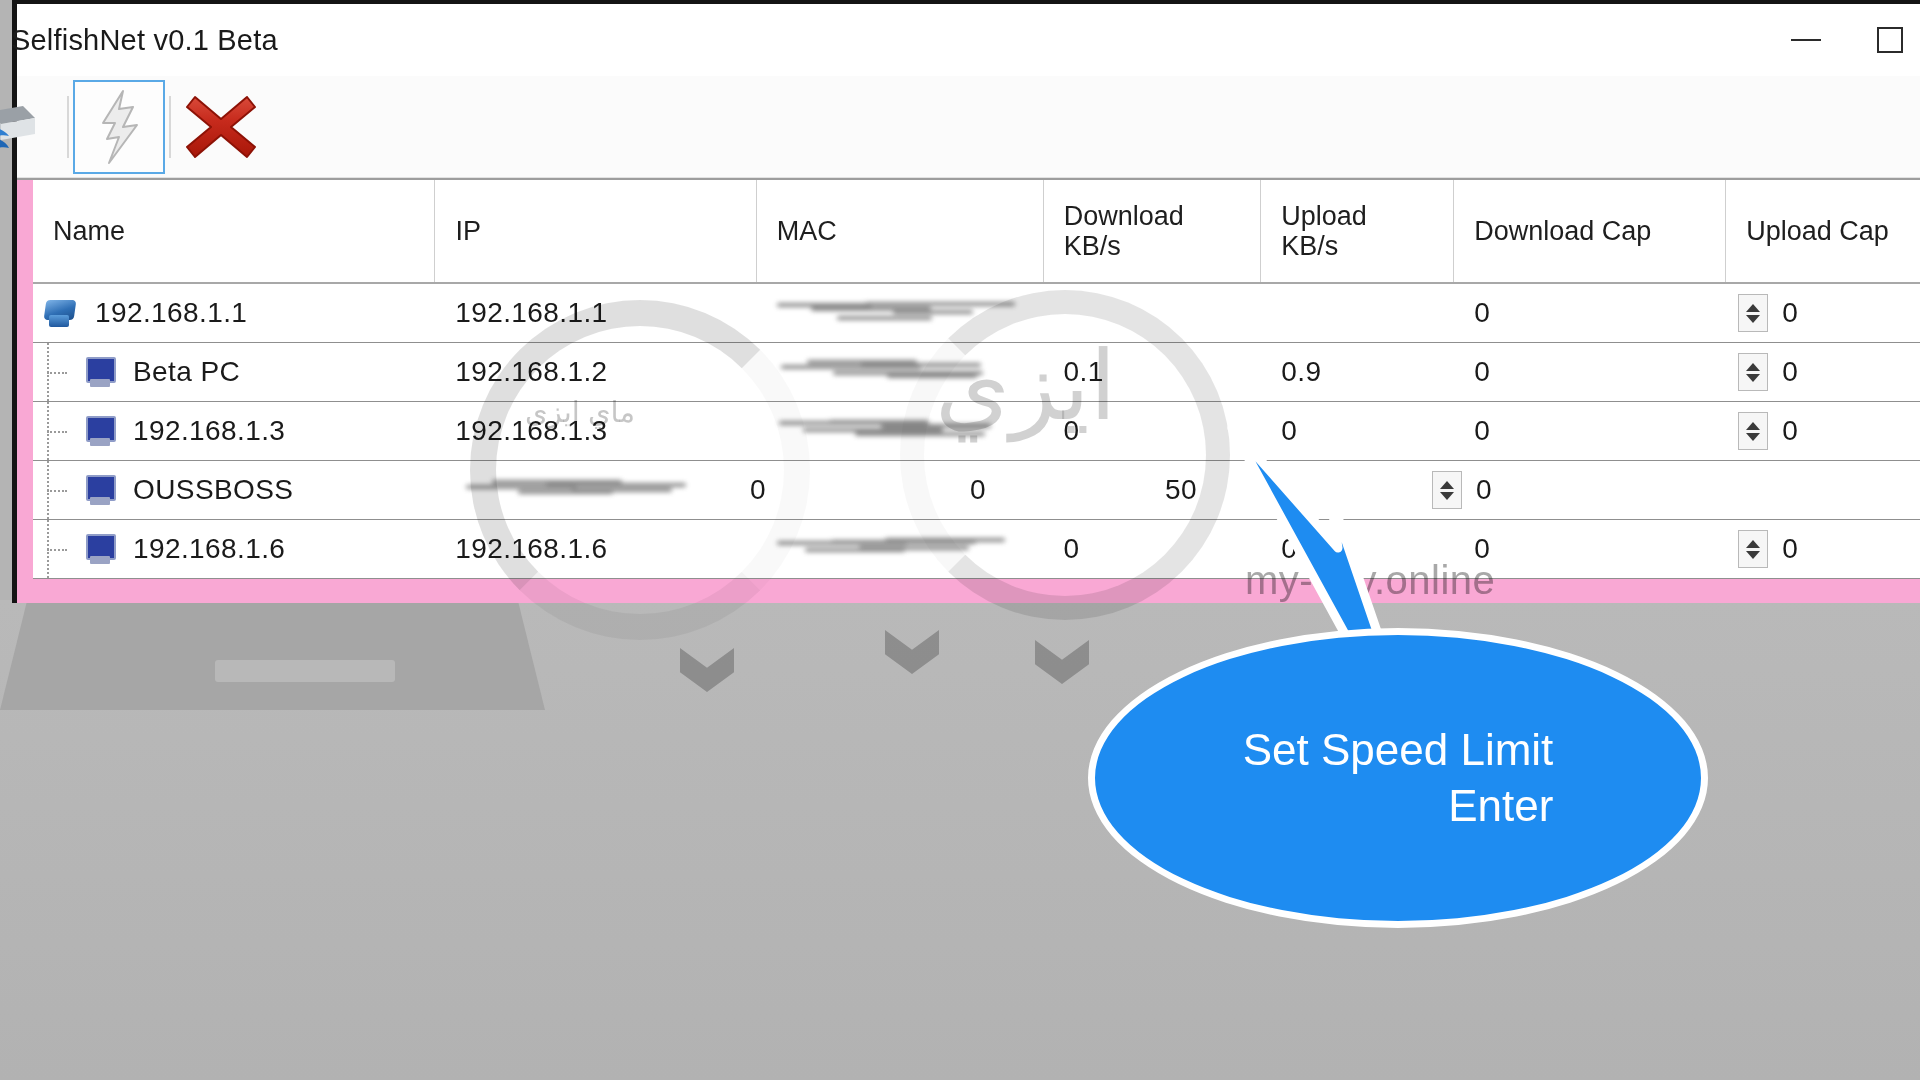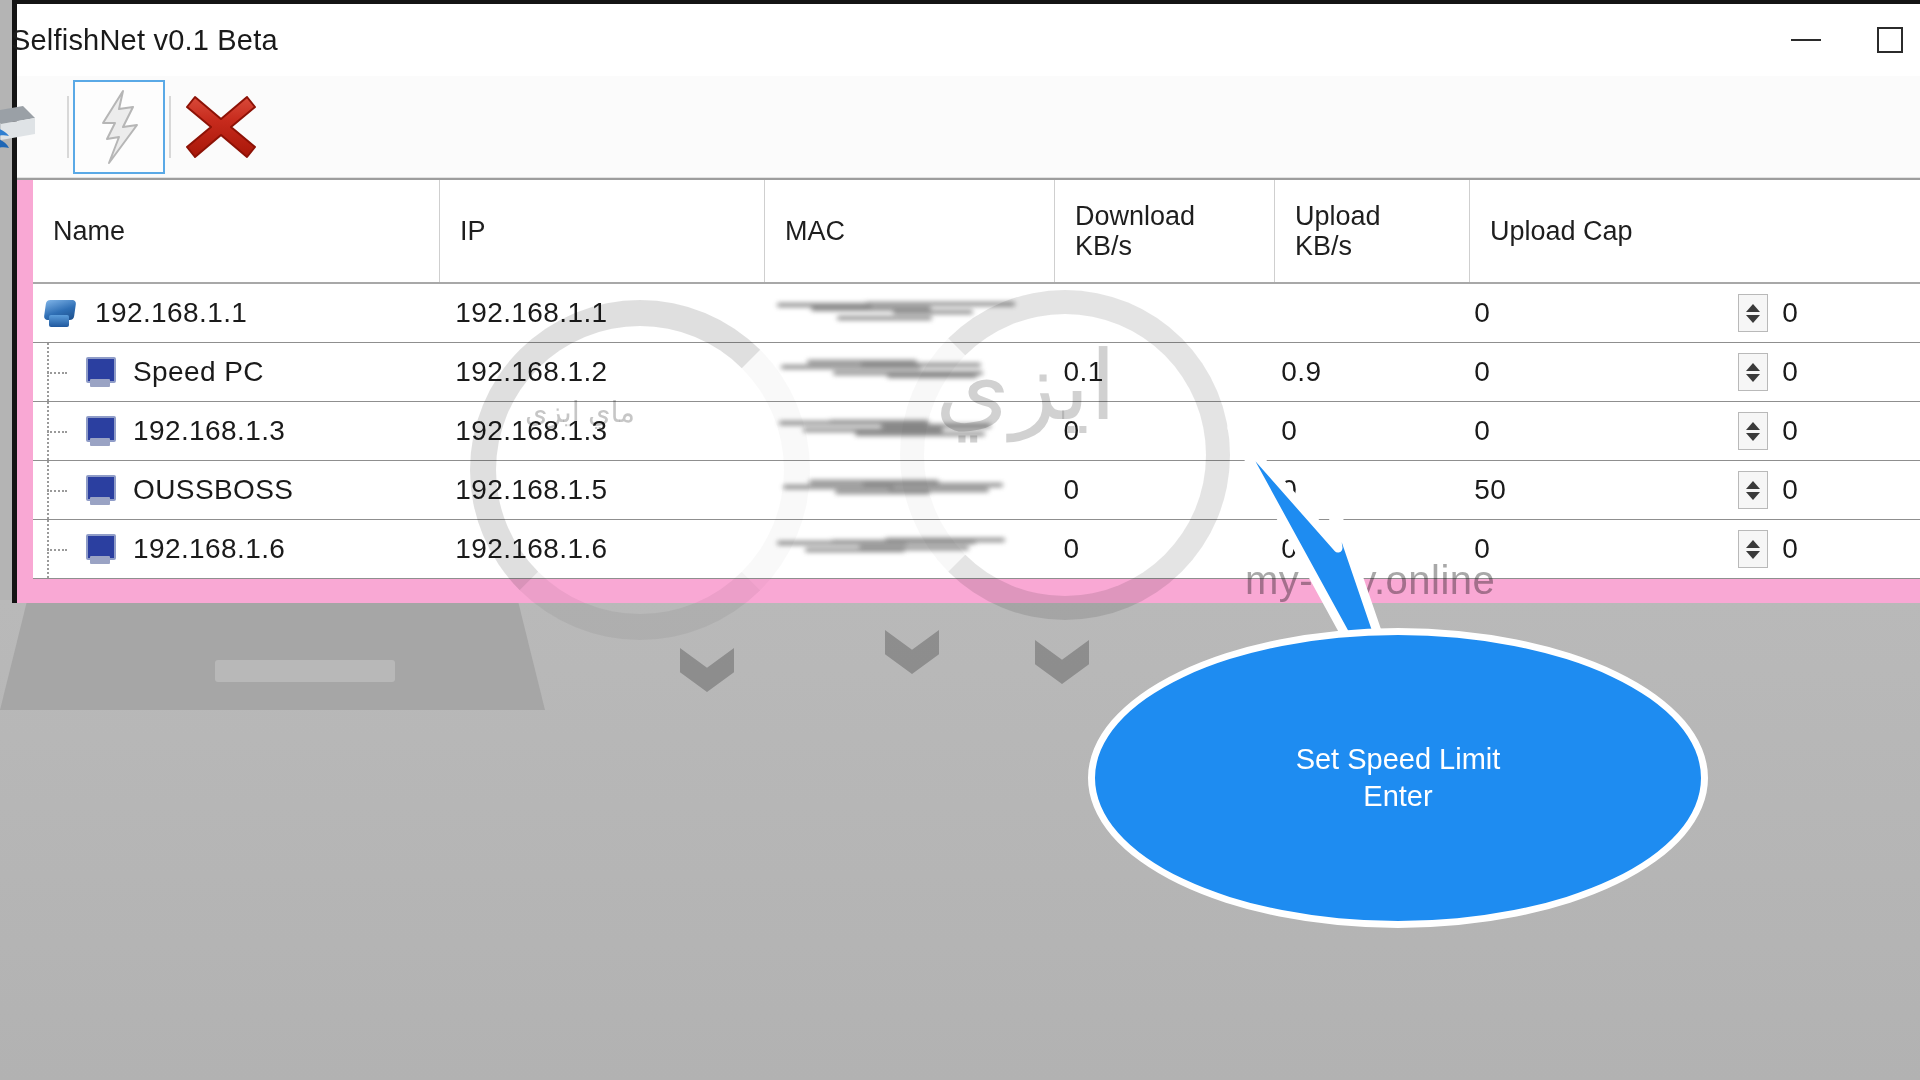--- a/index.html
+++ b/index.html
@@ -306,23 +306,24 @@
     background: #1e8cf1;
     border: 7px solid #ffffff;
     border-radius: 50% / 50%;
     display: flex;
     align-items: center;
     justify-content: center;
     text-align: center;
   }
   .callout-text {
     color: #ffffff;
-    font-size: 29px;
+    font-size: 44px;
     line-height: 1.28;
     padding: 0 40px;
+    text-align: right;
   }
   .callout-arrow {
     position: absolute;
     left: 0; top: 0;
     width: 840px; height: 560px;
   }
 </style>
 </head>
 <body>
 
@@ -402,20 +403,23 @@
             <span>Download</span>
             <span>KB/s</span>
           </div>
         </div>
         <div class="th col-ul">
           <div>
             <span>Upload</span>
             <span>KB/s</span>
           </div>
         </div>
+        <div class="th col-dlcap">
+          <span>Download Cap</span>
+        </div>
         <div class="th col-ulcap">
           <span>Upload Cap</span>
         </div>
       </div>
 
       <div id="tbody">
           <div class="trow first">
             <div class="td name col-name">
               <div style="width: 8px;"></div>
               <span class="icon-router"></span>
@@ -442,21 +446,21 @@
               <span>0</span>
             </div>
           </div>
           <div class="trow">
             <div class="td name col-name">
               <div class="tree-indent">
                 <span class="tree-dotline"></span>
                 <span class="tree-dash"></span>
               </div>
               <span class="icon-pc"></span>
-              <span class="name-label">Speed PC</span>
+              <span class="name-label">Beta PC</span>
             </div>
             <div class="td col-ip">192.168.1.2</div>
             <div class="td col-mac">
               <span class="mac-blur">
                 <i style="left: 4px; top: 5.5px; width: 140px;"></i>
                 <i style="left: 30px; top: 1px; width: 110px;"></i>
                 <i style="left: 56px; top: 12px; width: 150px;"></i>
                 <i style="left: 84px; top: 4px; width: 120px;"></i>
                 <i style="left: 110px; top: 15px; width: 90px;"></i>
               </span>
@@ -504,21 +508,20 @@
           </div>
           <div class="trow">
             <div class="td name col-name">
               <div class="tree-indent">
                 <span class="tree-dotline"></span>
                 <span class="tree-dash"></span>
               </div>
               <span class="icon-pc"></span>
               <span class="name-label">OUSSBOSS</span>
             </div>
-            <div class="td col-ip">192.168.1.5</div>
             <div class="td col-mac">
               <span class="mac-blur">
                 <i style="left: 6px; top: 7.5px; width: 110px;"></i>
                 <i style="left: 32px; top: 2.5px; width: 130px;"></i>
                 <i style="left: 58px; top: 13px; width: 95px;"></i>
                 <i style="left: 86px; top: 5.5px; width: 140px;"></i>
                 <i style="left: 112px; top: 11px; width: 100px;"></i>
               </span>
             </div>
             <div class="td col-dl">0</div>

